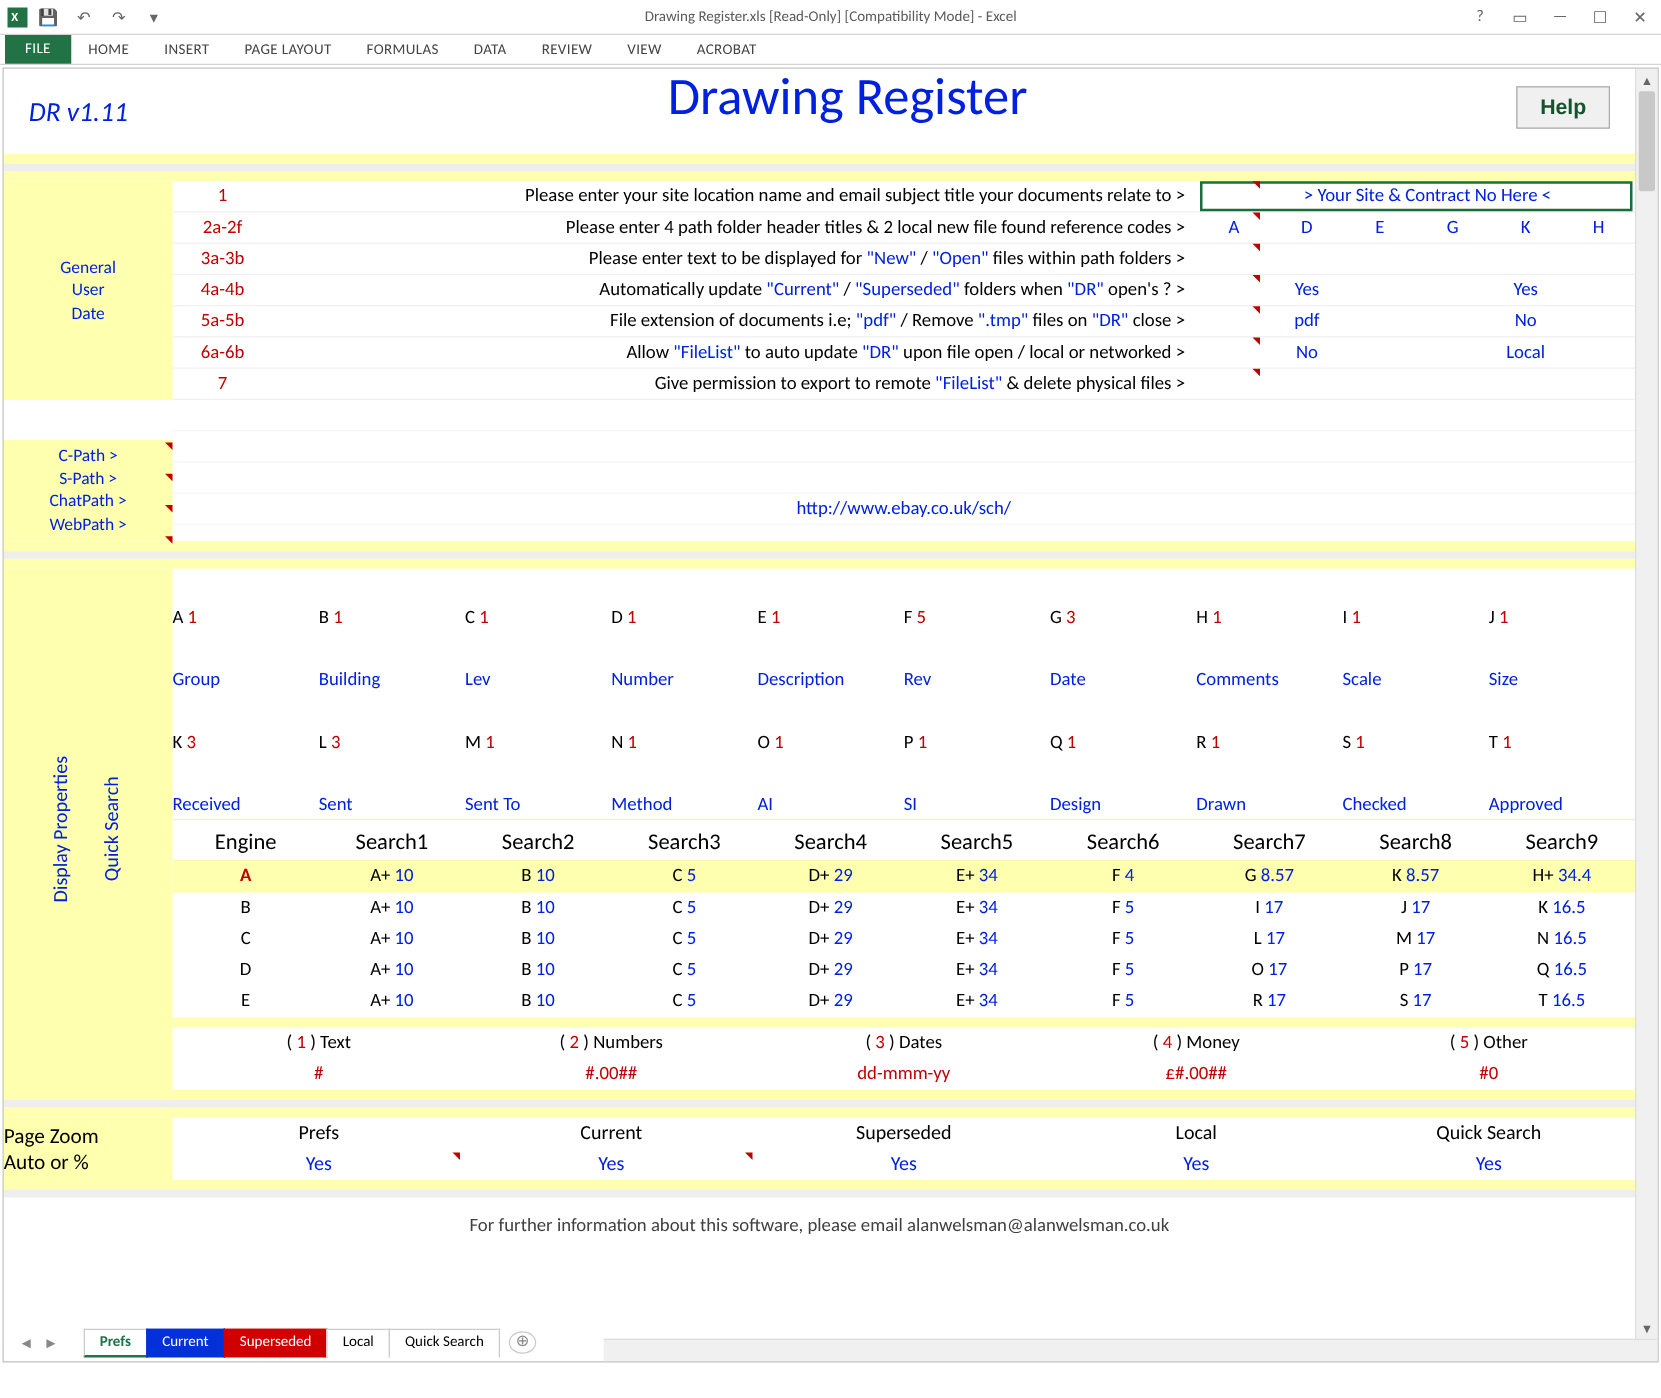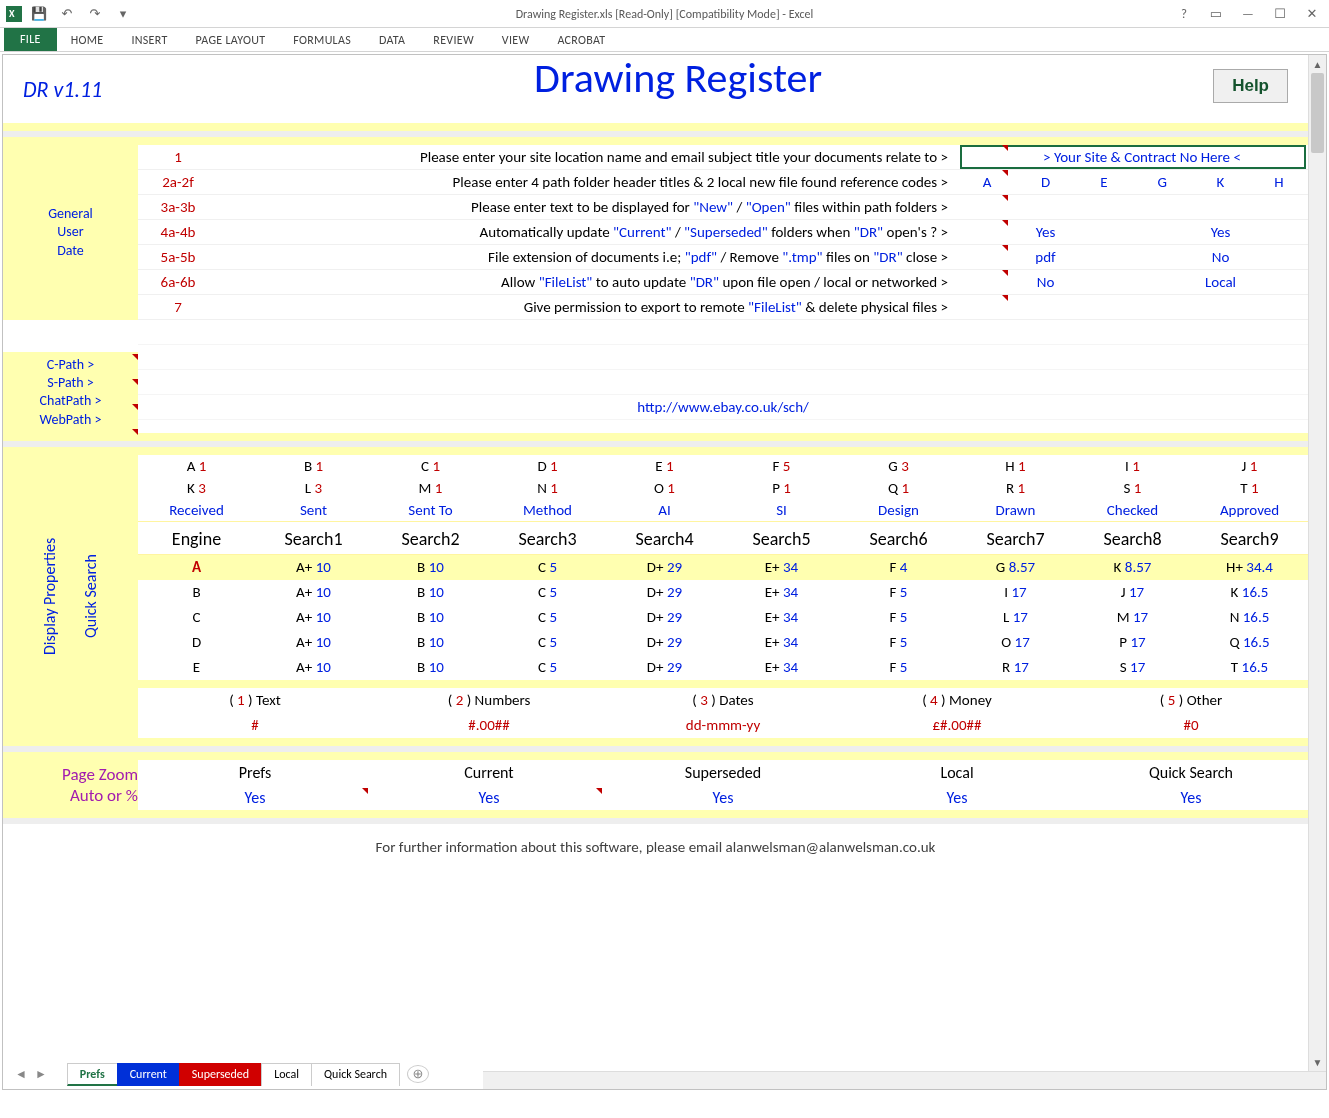--- a/index.html
+++ b/index.html
@@ -47,21 +47,21 @@
   .info-row .vals { display: flex; }
   .info-row .vals .vcell { flex: 1; text-align: center; color: #0020e0; }
   .info-row .site-cell { border: 2px solid #1a6d3f; margin: -1px 2px; padding: 1px 6px; text-align: center; color: #0020e0; }
   .info-row .cm { position: absolute; right: 300px; top: 0; width: 0; height: 0; border-top: 6px solid #c00000; border-left: 6px solid transparent; }
   .ltrs { display: grid; grid-template-columns: repeat(6, 1fr); text-align: center; color: #0020e0; }
   
   .paths-body .prow { height: 25px; display: flex; align-items: center; justify-content: center; font-size: 15px; color: #0020e0; border-bottom: 1px solid #f5f5f5; }
   
   
   .dp-body { background: #fff; }
-  .dp-cols { display: grid; grid-template-columns: repeat(10, 1fr); text-align: center; font-size: 15px; }
+  .dp-cols { display: grid; grid-template-columns: repeat(10, 1fr); text-align: left; font-size: 15px; margin-top: 28px; }
   .dp-cell { padding: 2px 0; }
   .dp-letter { color: #000; }
   .dp-letter .n { color: #c00000; }
   .dp-colname { color: #0020e0; }
   
   
   .eng-header { display: grid; grid-template-columns: repeat(10, 1fr); text-align: center; font-size: 18px; padding: 6px 0 4px 0; border-top: 1px solid #fff5a0; border-bottom: 1px solid #fff5a0; background: #fff; }
   .eng-row { display: grid; grid-template-columns: repeat(10, 1fr); text-align: center; font-size: 15px; height: 25px; align-items: center; }
   .eng-row.hi { background: #ffffb0; }
   .eng-row .ek { color: #000; }
@@ -72,21 +72,21 @@
   
   .fmt-row { display: grid; grid-template-columns: repeat(5, 1fr); text-align: center; font-size: 15px; height: 25px; align-items: center; }
   .fmt-row .fl { color: #000; }
   .fmt-row .fl .n { color: #c00000; }
   .fmt-row2 .fv { color: #c00000; }
   
   .yband { background: #ffffb0; height: 8px; }
   
   
   .zoom-section { display: flex; }
-  .zoom-label { width: 135px; background: #ffffb0; display: flex; flex-direction: column; align-items: flex-end; justify-content: center; color: #a21caf; font-size: 17px; line-height: 1.25; }
+  .zoom-label { width: 135px; background: #ffffb0; display: flex; flex-direction: column; align-items: flex-start; justify-content: center; color: #000000; font-size: 17px; line-height: 1.25; }
   .zoom-body { flex: 1; }
   .zoom-row { display: grid; grid-template-columns: repeat(5, 1fr); text-align: center; font-size: 16px; height: 25px; align-items: center; }
   .zoom-row .zh { color: #000; }
   .zoom-row .zv { color: #0020e0; position: relative; }
   .zoom-row .zv .cm2 { position: absolute; right: 4px; top: 0; width: 0; height: 0; border-top: 6px solid #c00000; border-left: 6px solid transparent; }
   
   .footer-info { text-align: center; color: #404040; font-size: 15px; padding: 14px 0; }
   
   
   .vbar { position: absolute; top: 0; right: 0; width: 18px; bottom: 18px; background: #f0f0f0; border-left: 1px solid #ddd; }
@@ -256,20 +256,32 @@
             <div class="dp-cell dp-letter">C <span class="n">1</span></div>
             <div class="dp-cell dp-letter">D <span class="n">1</span></div>
             <div class="dp-cell dp-letter">E <span class="n">1</span></div>
             <div class="dp-cell dp-letter">F <span class="n">5</span></div>
             <div class="dp-cell dp-letter">G <span class="n">3</span></div>
             <div class="dp-cell dp-letter">H <span class="n">1</span></div>
             <div class="dp-cell dp-letter">I <span class="n">1</span></div>
             <div class="dp-cell dp-letter">J <span class="n">1</span></div>
           </div>
           <div class="dp-cols">
+            <div class="dp-cell dp-colname">Group</div>
+            <div class="dp-cell dp-colname">Building</div>
+            <div class="dp-cell dp-colname">Lev</div>
+            <div class="dp-cell dp-colname">Number</div>
+            <div class="dp-cell dp-colname">Description</div>
+            <div class="dp-cell dp-colname">Rev</div>
+            <div class="dp-cell dp-colname">Date</div>
+            <div class="dp-cell dp-colname">Comments</div>
+            <div class="dp-cell dp-colname">Scale</div>
+            <div class="dp-cell dp-colname">Size</div>
+          </div>
+          <div class="dp-cols">
             <div class="dp-cell dp-letter">K <span class="n">3</span></div>
             <div class="dp-cell dp-letter">L <span class="n">3</span></div>
             <div class="dp-cell dp-letter">M <span class="n">1</span></div>
             <div class="dp-cell dp-letter">N <span class="n">1</span></div>
             <div class="dp-cell dp-letter">O <span class="n">1</span></div>
             <div class="dp-cell dp-letter">P <span class="n">1</span></div>
             <div class="dp-cell dp-letter">Q <span class="n">1</span></div>
             <div class="dp-cell dp-letter">R <span class="n">1</span></div>
             <div class="dp-cell dp-letter">S <span class="n">1</span></div>
             <div class="dp-cell dp-letter">T <span class="n">1</span></div>

